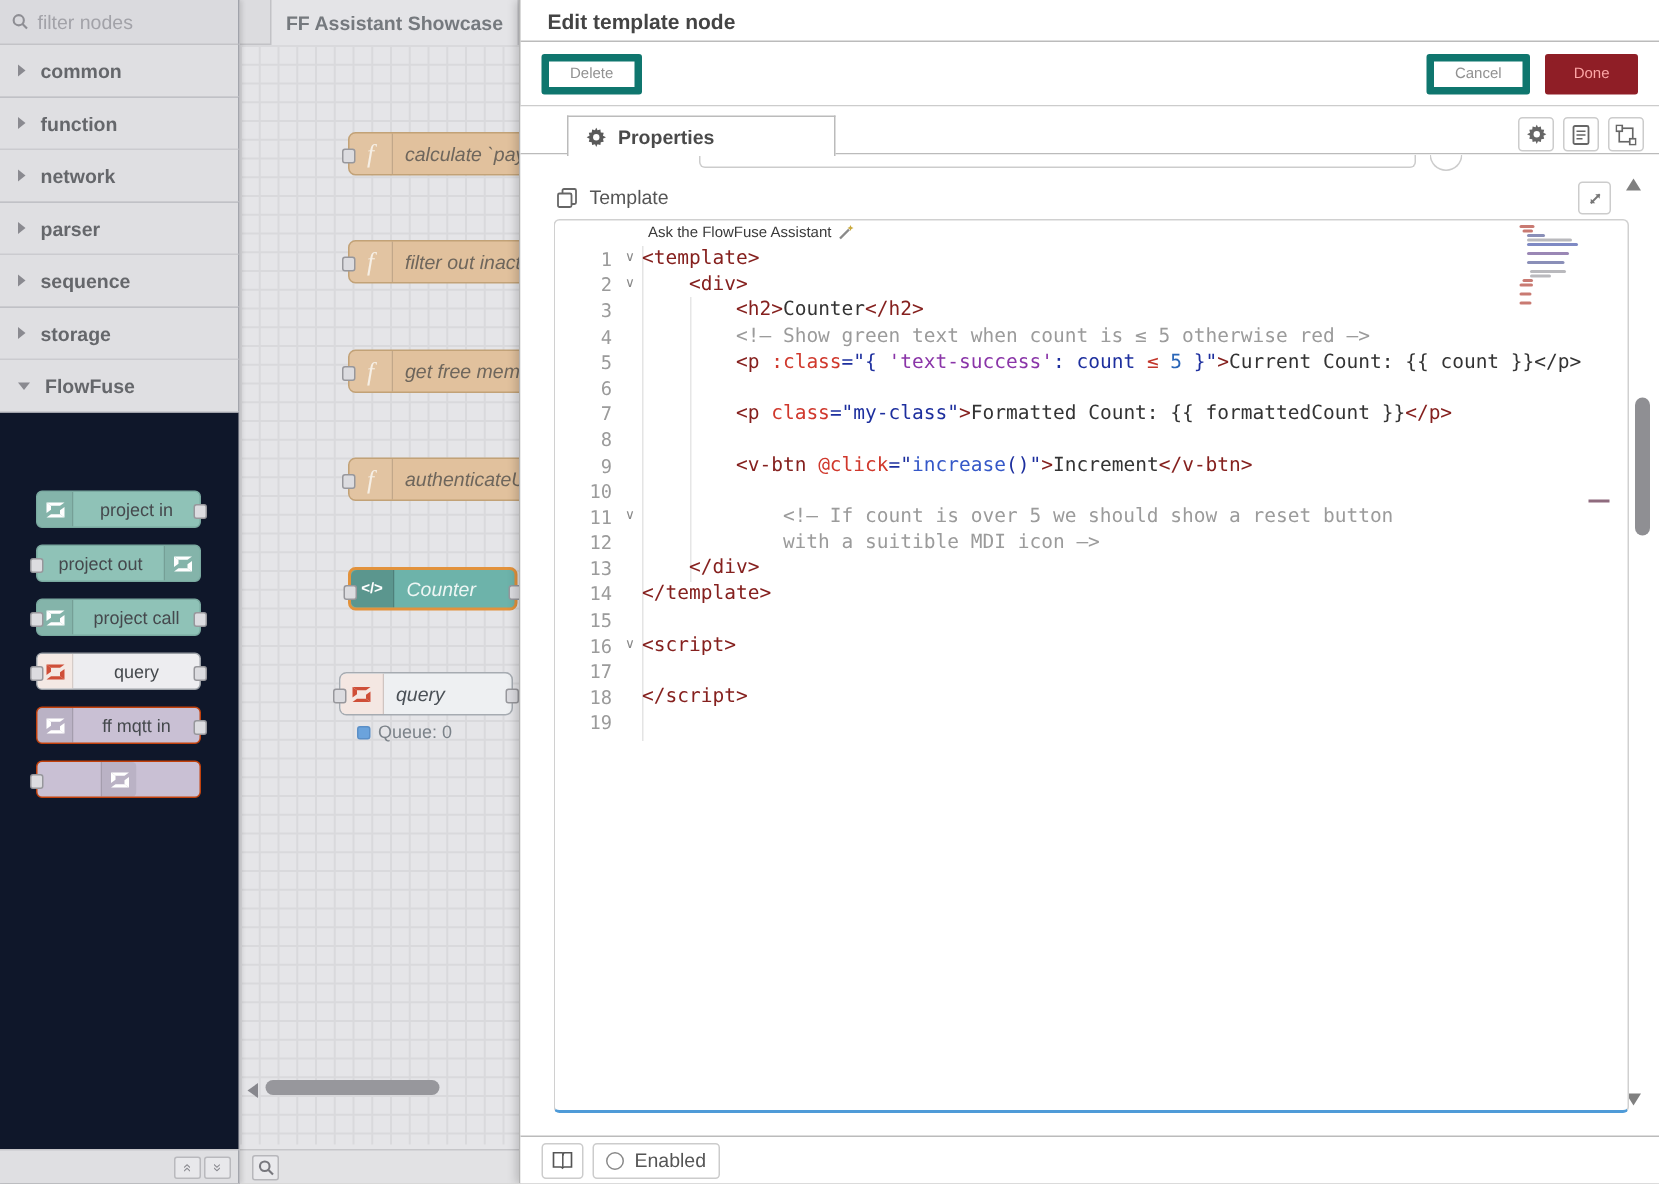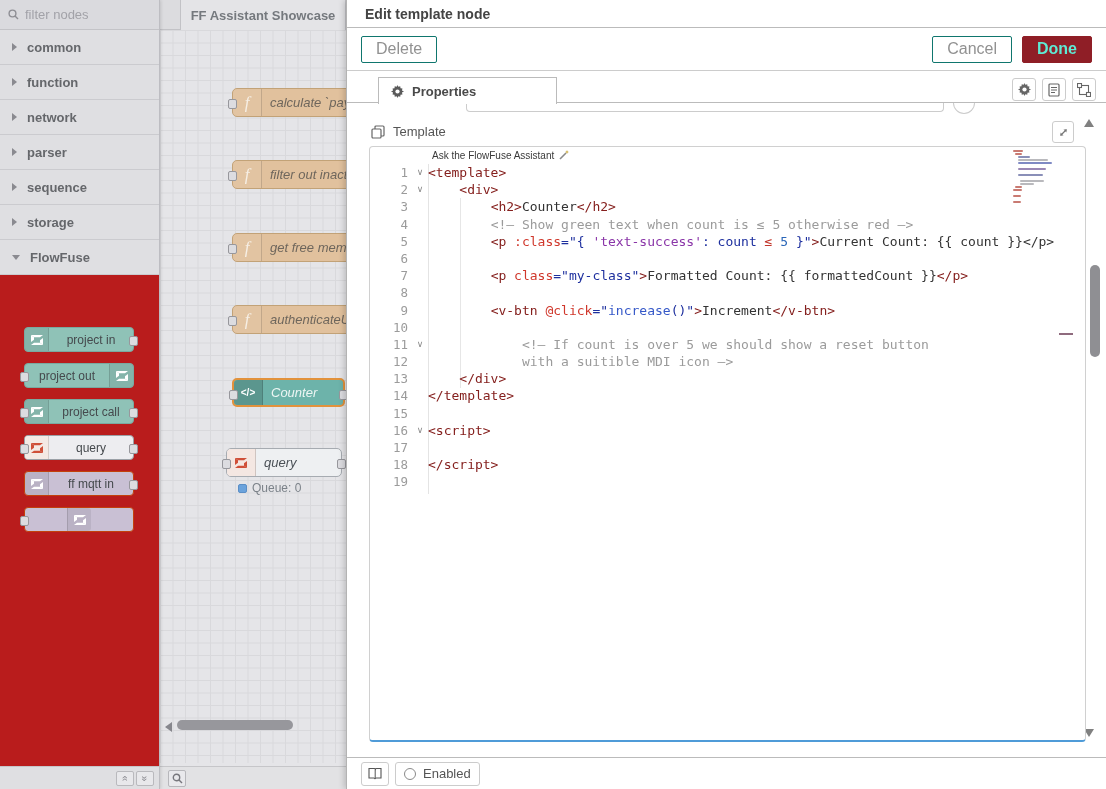--- a/index.html
+++ b/index.html
@@ -1,21 +1,21 @@
 <!DOCTYPE html>
 <html><head>
 <meta charset="utf-8">
 <style>
   html,body{margin:0;padding:0;background:#bfbfbf;}
   *{box-sizing:border-box;}
   #app{position:relative;width:1106px;height:789px;overflow:hidden;
        font-family:"Liberation Sans",sans-serif;background:#e5e5e8;}
 
   
-  #palette{position:absolute;left:0;top:0;width:160px;height:789px;background:#b91c1c;
+  #palette{position:absolute;left:0;top:0;width:160px;height:789px;background:#0f172a;
            border-right:1px solid #bdbdc2;box-shadow:1px 0 3px rgba(0,0,0,.12);z-index:3;}
   #palette-filter{position:absolute;left:0;top:0;width:100%;height:30px;background:#dadade;
            border-bottom:1px solid #c3c3c7;display:flex;align-items:center;padding:0 8px;gap:6px;}
   #palette-filter .ph{color:#a2a2a8;font-size:13px;}
   .cat-row{height:35px;border-bottom:1px solid #cbcbcf;display:flex;align-items:center;
            padding-left:12px;gap:10px;background:#dfdfe2;cursor:pointer;}
   .cat-row .lbl{font-size:13px;font-weight:bold;color:#65676b;}
   .chev{width:0;height:0;border-top:4px solid transparent;border-bottom:4px solid transparent;
         border-left:5px solid #8a8a90;}
   .chev.open{border-left:4px solid transparent;border-right:4px solid transparent;
@@ -66,23 +66,23 @@
   #ws-footer{position:absolute;left:0;bottom:0;width:100%;height:23px;background:#e2e2e4;border-top:1px solid #c6c6c9;}
   #zoom-btn{position:absolute;left:8px;top:3px;width:18px;height:17px;background:#e9e9ec;
         border:1px solid #b7b7bb;border-radius:2px;display:flex;align-items:center;justify-content:center;cursor:pointer;}
 
   
   #tray{position:absolute;left:346px;top:0;width:760px;height:789px;background:#fff;
         border-left:1px solid #b3b3b3;box-shadow:-2px 0 6px rgba(0,0,0,.18);z-index:5;}
   #tray-header{height:28px;border-bottom:1px solid #bbb;display:flex;align-items:center;padding-left:18px;
         font-size:14px;font-weight:bold;color:#444;}
   #tray-toolbar{height:43px;border-bottom:1px solid #ccc;display:flex;align-items:center;padding:0 14px;}
-  .btn{height:27px;padding:0 14px;font-size:16px;border-radius:2px;background:#fff;
-        border:1px solid #0f766e;color:#919191;cursor:pointer;font-family:inherit;}
-  .btn.red{background:#8f1e26;border-color:#8f1e26;color:#5eead4;font-weight:bold;}
+  .btn{height:27px;padding:0 14px;font-size:10px;border-radius:2px;background:#fff;
+        border:5px solid #0f766e;color:#919191;cursor:pointer;font-family:inherit;}
+  .btn.red{background:#8f1e26;border-color:#8f1e26;color:#fca5a5;}
   #tray-toolbar .spacer{flex:1;}
   #tray-toolbar .btn + .btn{margin-left:10px;}
   #tabs-row{position:relative;height:32px;border-bottom:1px solid #bbb;background:#fff;}
   #tab-props{position:absolute;left:11px;top:6px;width:179px;height:27px;background:#fff;
         border:1px solid #bbb;border-bottom:none;display:flex;align-items:center;gap:8px;
         padding-left:12px;font-size:13px;font-weight:bold;color:#4a4a4a;z-index:2;cursor:pointer;margin-left:20px;}
   .mini-btn{position:absolute;top:7px;width:24px;height:23px;border:1px solid #ccc;border-radius:3px;
         background:#fff;display:flex;align-items:center;justify-content:center;cursor:pointer;}
   #tray-content{position:relative;height:654px;background:#fff;overflow:hidden;}
   #partial-field{position:absolute;left:119px;top:0;width:478px;height:9px;border:1px solid #ccc;

